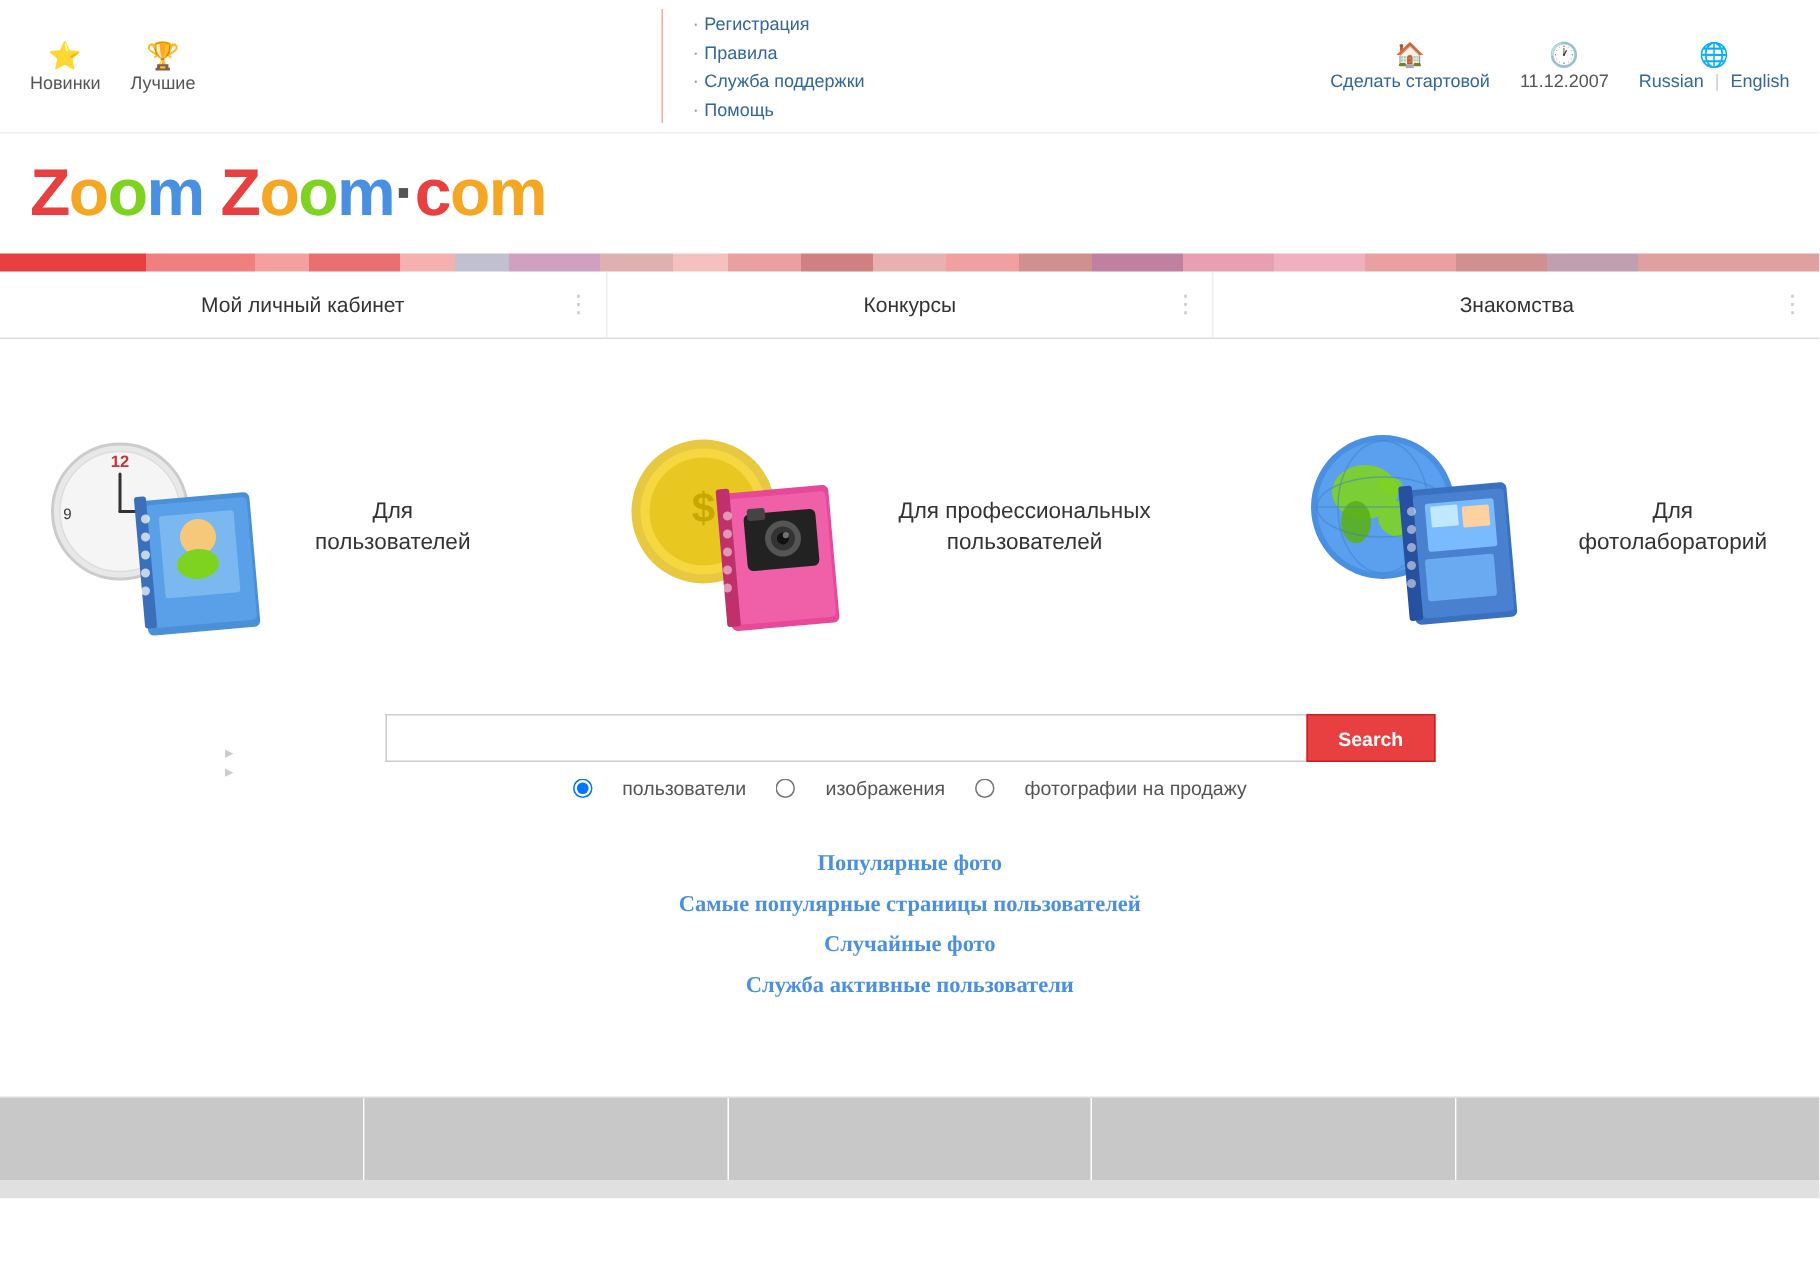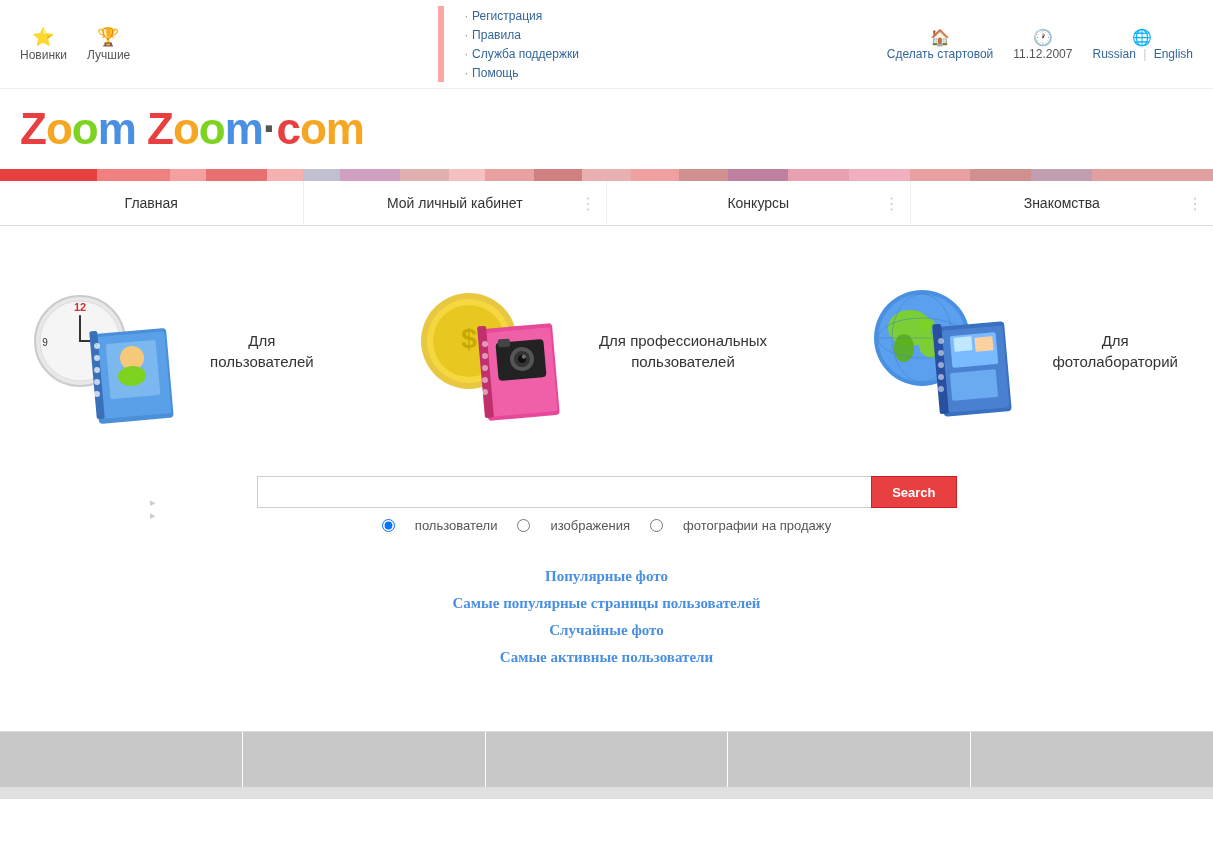--- a/index.html
+++ b/index.html
@@ -9,21 +9,21 @@
     .top-bar {
       display: flex;
       align-items: center;
       justify-content: space-between;
       padding: 6px 20px;
       border-bottom: 1px solid #eee;
     }
     .top-left { display: flex; gap: 20px; align-items: center; }
     .top-nav-item { display: flex; flex-direction: column; align-items: center; font-size: 12px; color: #555; cursor: pointer; text-decoration: none; }
     .top-nav-icon { font-size: 18px; color: #aaa; }
-    .top-middle { border-left: 6px solid #fca5a5; padding-left: 20px; }
+    .top-middle { border-left: 1px solid #fca5a5; padding-left: 20px; }
     .top-links { list-style: none; }
     .top-links li { padding: 2px 0; }
     .top-links li a { color: #336699; text-decoration: none; font-size: 12px; }
     .top-links li::before { content: "· "; color: #999; }
     .top-right { display: flex; align-items: center; gap: 20px; font-size: 12px; color: #555; }
     .top-right-group { display: flex; flex-direction: column; align-items: center; }
     .lang-links a { color: #336699; text-decoration: none; font-size: 12px; }
     .lang-sep { color: #ccc; margin: 0 4px; }
 
     
@@ -262,23 +262,20 @@
     <span class="logo-text">
       <span style="color:#e84040;font-family:'Comic Sans MS',cursive,sans-serif;font-size:44px;font-weight:bold;">Z</span><span style="color:#f5a623;font-family:'Comic Sans MS',cursive,sans-serif;font-size:44px;font-weight:bold;">o</span><span style="color:#7ed321;font-family:'Comic Sans MS',cursive,sans-serif;font-size:44px;font-weight:bold;">o</span><span style="color:#4a90e2;font-family:'Comic Sans MS',cursive,sans-serif;font-size:44px;font-weight:bold;">m</span><span style="font-size:44px;"> </span><span style="color:#e84040;font-family:'Comic Sans MS',cursive,sans-serif;font-size:44px;font-weight:bold;">Z</span><span style="color:#f5a623;font-family:'Comic Sans MS',cursive,sans-serif;font-size:44px;font-weight:bold;">o</span><span style="color:#7ed321;font-family:'Comic Sans MS',cursive,sans-serif;font-size:44px;font-weight:bold;">o</span><span style="color:#4a90e2;font-family:'Comic Sans MS',cursive,sans-serif;font-size:44px;font-weight:bold;">m</span><span style="color:#555;font-size:44px;font-weight:bold;">·</span><span style="color:#e84040;font-family:'Comic Sans MS',cursive,sans-serif;font-size:44px;font-weight:bold;">c</span><span style="color:#f5a623;font-family:'Comic Sans MS',cursive,sans-serif;font-size:44px;font-weight:bold;">om</span>
     </span>
   </div>
 </div>
 
 <div class="color-bar"></div>
 
 <div class="main-nav">
   <div class="nav-item">
-    <span>Главная</span>
-  </div>
-  <div class="nav-item">
     <span>Мой личный кабинет</span>
     <span class="nav-dots">⋮</span>
   </div>
   <div class="nav-item">
     <span>Конкурсы</span>
     <span class="nav-dots">⋮</span>
   </div>
   <div class="nav-item">
     <span>Знакомства</span>
     <span class="nav-dots">⋮</span>
@@ -413,21 +410,21 @@
         <input type="radio" name="search_type" style="">
         <span>фотографии на продажу</span>
       </label>
     </div>
   </div>
 
   <div class="links-section">
     <a class="main-link">Популярные фото</a>
     <a class="main-link">Самые популярные страницы пользователей</a>
     <a class="main-link">Случайные фото</a>
-    <a class="main-link">Самые активные пользователи</a>
+    <a class="main-link">Служба активные пользователи</a>
   </div>
 
 </div>
 
 <div class="bottom-boxes">
   <div class="bottom-box"></div>
   <div class="bottom-box"></div>
   <div class="bottom-box"></div>
   <div class="bottom-box"></div>
   <div class="bottom-box"></div>

